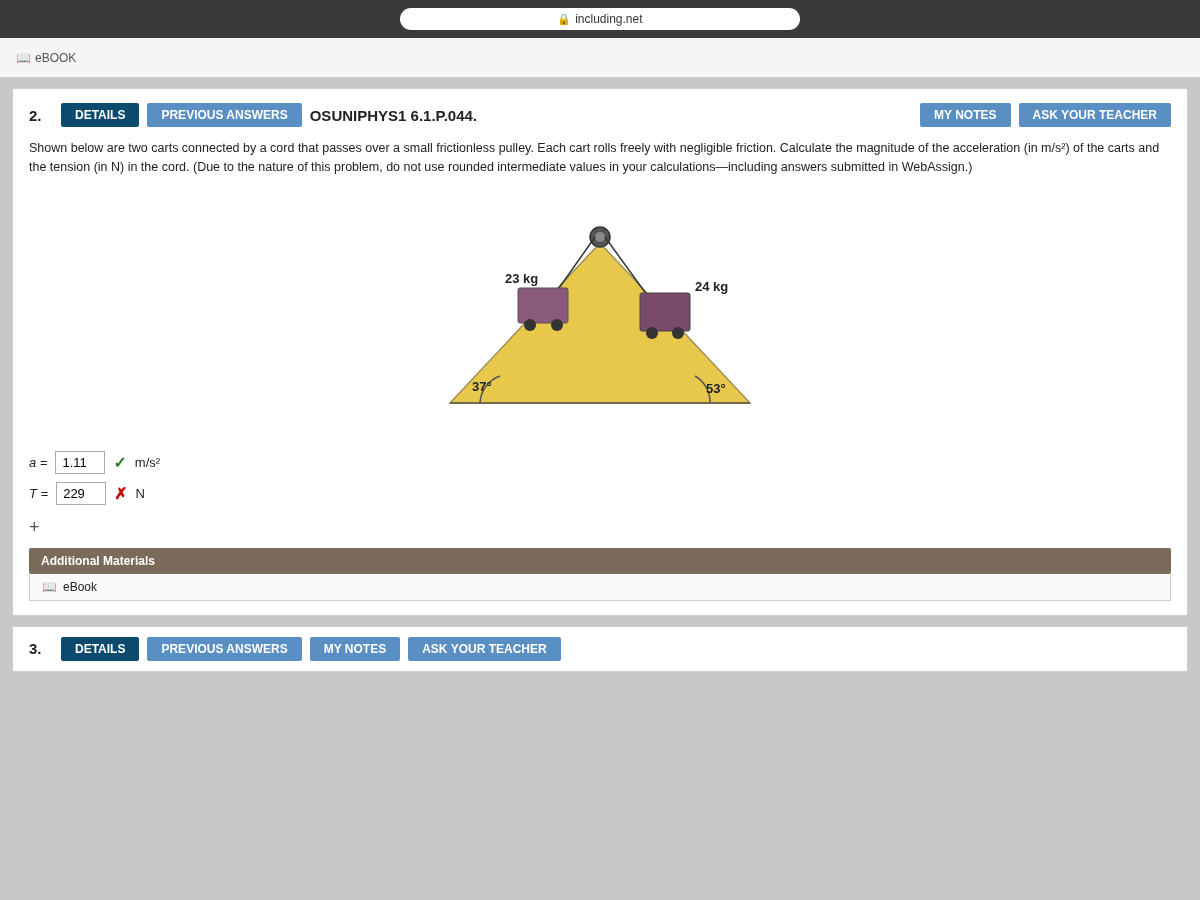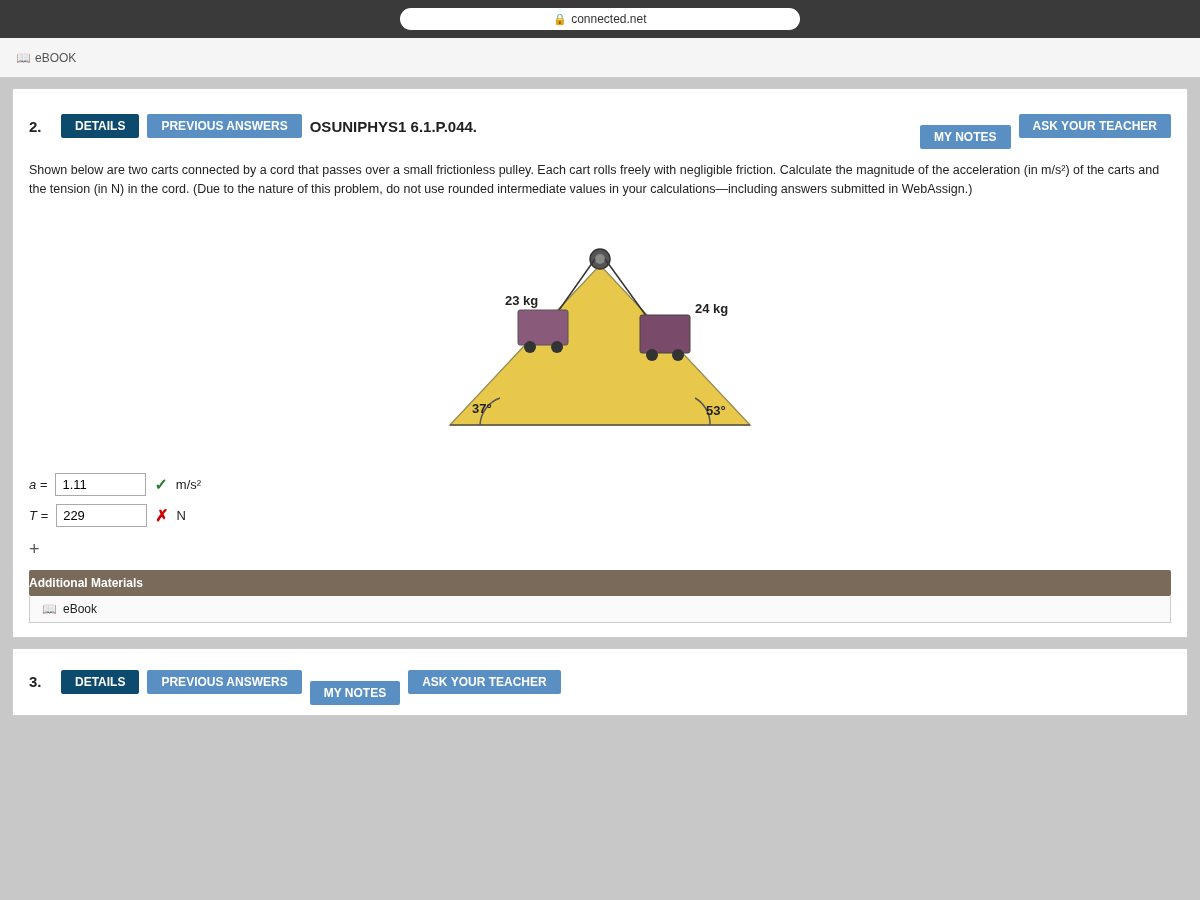--- a/index.html
+++ b/index.html
@@ -94,21 +94,20 @@
       text-align: center;
     }
     .problem-id {
       font-weight: bold;
       font-size: 15px;
       flex: 1;
     }
     .btn-my-notes {
       background: #5a8fc4;
       color: #fff;
-      margin-top: 22px;
     }
     .btn-ask-teacher {
       background: #5a8fc4;
       color: #fff;
     }
 
     
     .problem-text {
       font-size: 12.5px;
       line-height: 1.5;
@@ -132,21 +131,21 @@
       font-size: 13px;
     }
     .answer-label {
       font-style: italic;
       font-size: 13px;
     }
     .answer-input {
       border: 1px solid #aaa;
       padding: 3px 6px;
       font-size: 13px;
-      width: 91px;
+      width: 50px;
       background: #fff;
     }
     .check-icon {
       color: #2a7a2a;
       font-size: 16px;
       font-weight: bold;
     }
     .cross-icon {
       color: #cc0000;
       font-size: 16px;
@@ -164,21 +163,21 @@
       font-size: 18px;
       color: #555;
       cursor: pointer;
       margin-top: 4px;
     }
 
     
     .additional-materials {
       background: #7a6a5a;
       color: #fff;
-      padding: 6px 0;
+      padding: 6px 12px;
       font-size: 12px;
       font-weight: bold;
       margin-top: 10px;
       border-radius: 2px;
     }
     .ebook-row {
       padding: 6px 12px;
       font-size: 12px;
       display: flex;
       align-items: center;
@@ -203,21 +202,21 @@
     .diagram-svg {
       display: block;
     }
   </style>
 </head>
 <body>
 
 <div class="browser-bar">
   <div class="url-bar">
     <span class="lock-icon">🔒</span>
-    <span>connected.net</span>
+    <span>including.net</span>
   </div>
 </div>
 
 <div class="ebook-bar">
   <div class="ebook-link">
     <span>📖</span>
     <span>eBOOK</span>
   </div>
 </div>
 

